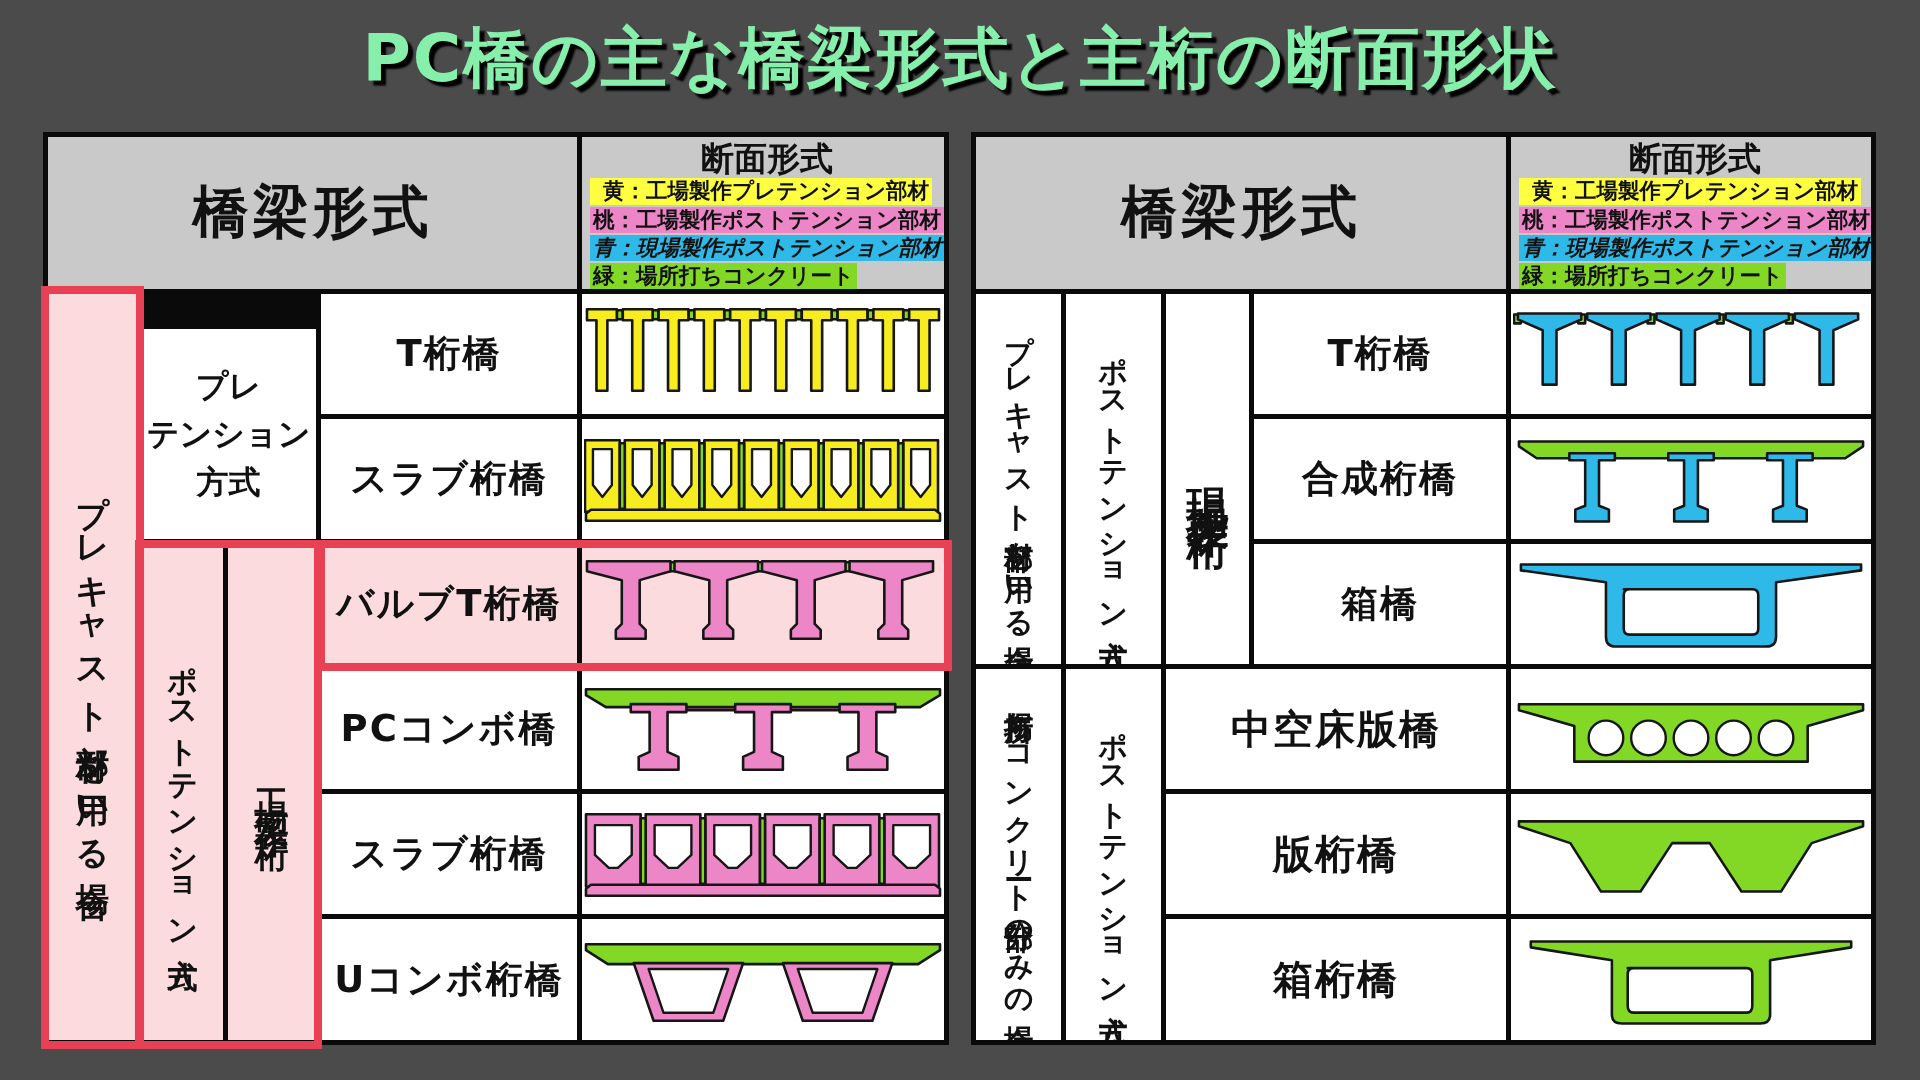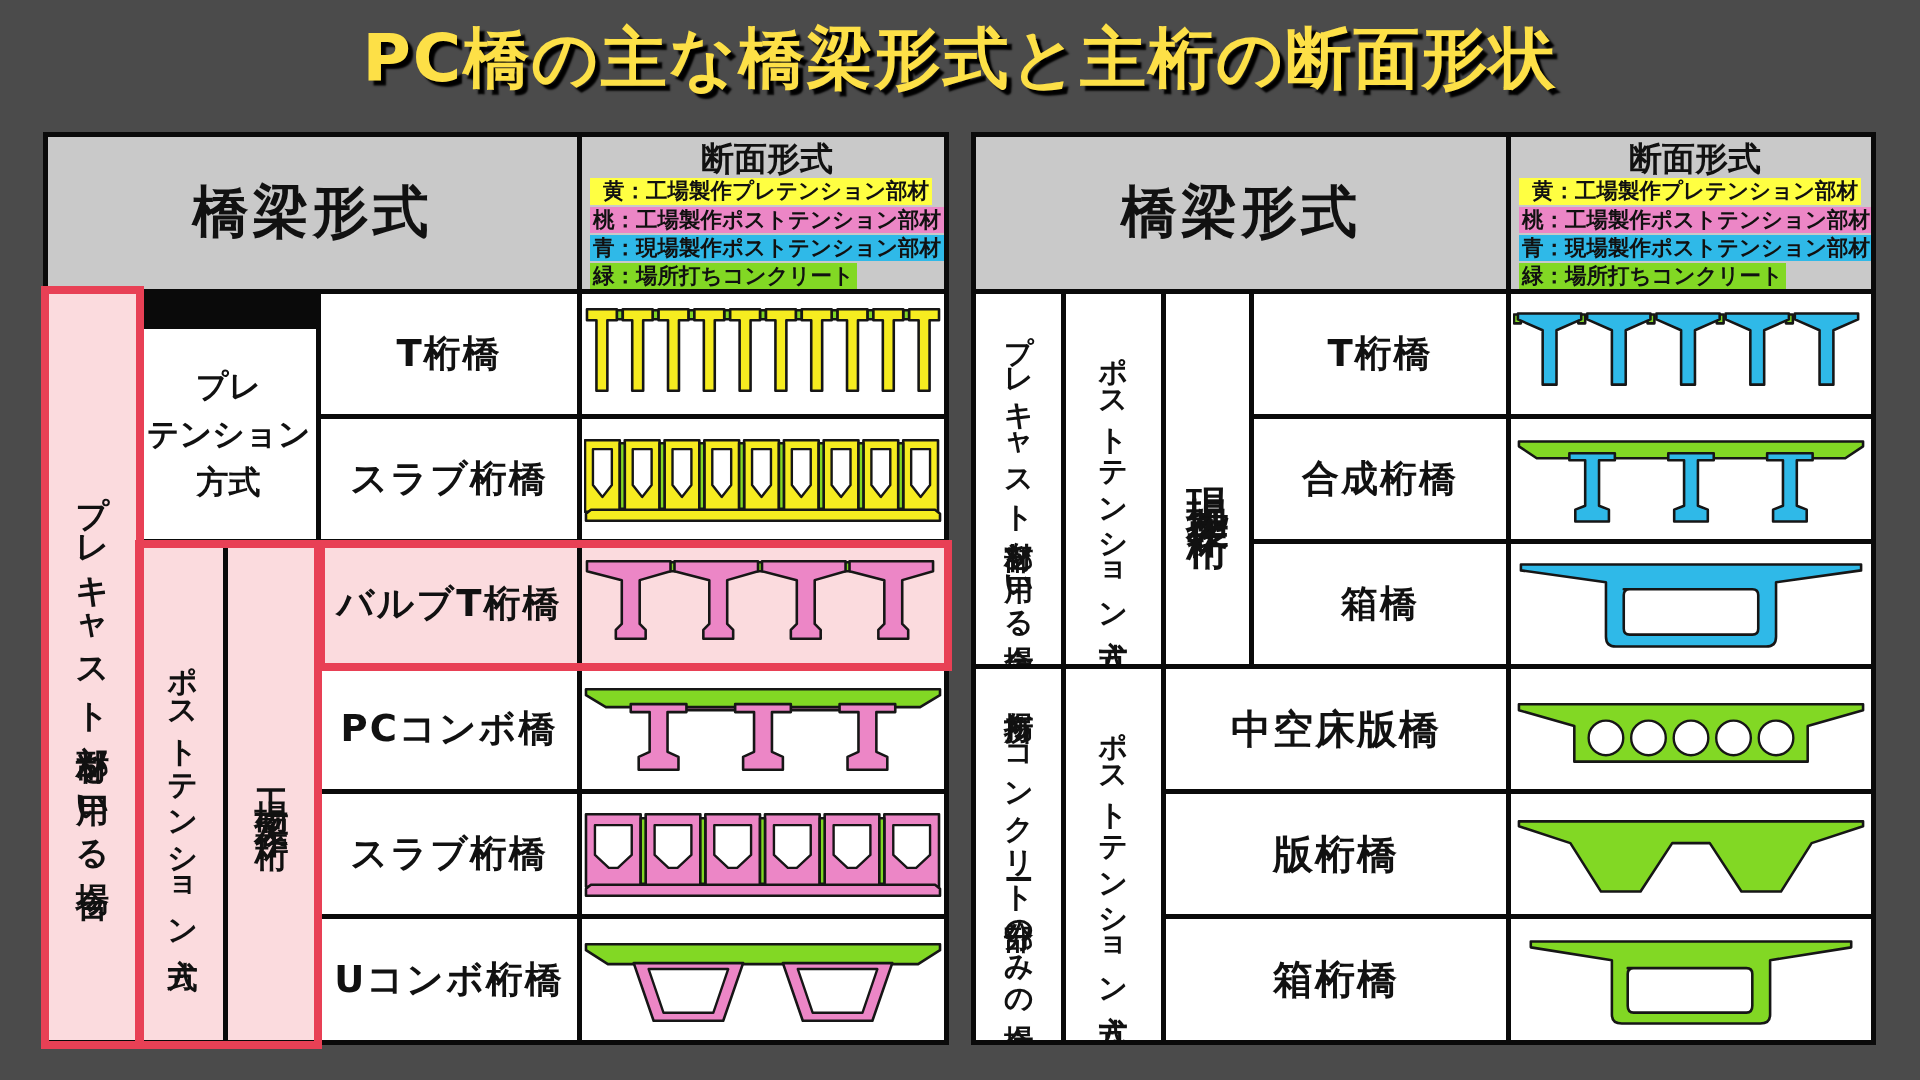--- a/index.html
+++ b/index.html
@@ -4,21 +4,21 @@
 <style>
   html,body{margin:0;padding:0;background:#333;}
   .stage{
     position:relative;width:1920px;height:1080px;overflow:hidden;
     background:var(--c-background);
     font-family:"DejaVu Sans","Liberation Sans",sans-serif;
     font-weight:bold;color:#111;
   }
   .title{
     position:absolute;top:14px;left:0;width:100%;text-align:center;
-    font-size:66px;letter-spacing:2px;color:#fde047;
+    font-size:66px;letter-spacing:2px;color:#86efac;
     text-shadow:5px 5px 2px #000;
     white-space:nowrap;
   }
   
   .tbl{
     position:absolute;background:var(--c-line);
     display:grid;gap:5px;padding:5px;box-sizing:border-box;
   }
   #ltable{left:43px;top:132px;width:906px;height:913px;
     grid-template-columns:88px 82px 88px 256px 1fr;
@@ -49,21 +49,21 @@
   #red-row3{left:317px;top:540px;width:635px;height:131px;}
   
   svg{display:block;}
   .f-yellow{fill:var(--c-yellow);stroke:#161616;stroke-width:2.6;stroke-linejoin:round;}
   .f-pink{fill:var(--c-pink);stroke:#161616;stroke-width:2.6;stroke-linejoin:round;}
   .f-blue{fill:var(--c-blue);stroke:#161616;stroke-width:2.6;stroke-linejoin:round;}
   .f-green{fill:var(--c-green);stroke:#161616;stroke-width:2.6;stroke-linejoin:round;}
   .f-white{fill:#fff;stroke:#161616;stroke-width:2.4;stroke-linejoin:round;}
   .bg-yellow{background:var(--c-legendYellow);padding-left:13px;}
   .bg-pink{background:var(--c-pink);}
-  .bg-blue{background:var(--c-blue);}
+  .bg-blue{background:var(--c-blue);font-style:italic;}
   .bg-green{background:var(--c-green);}
 </style>
 </head>
 <body>
 
 <div class="stage">
 
   <div class="title">PC橋の主な橋梁形式と主桁の断面形状</div>
 
   <div class="tbl" id="ltable">

